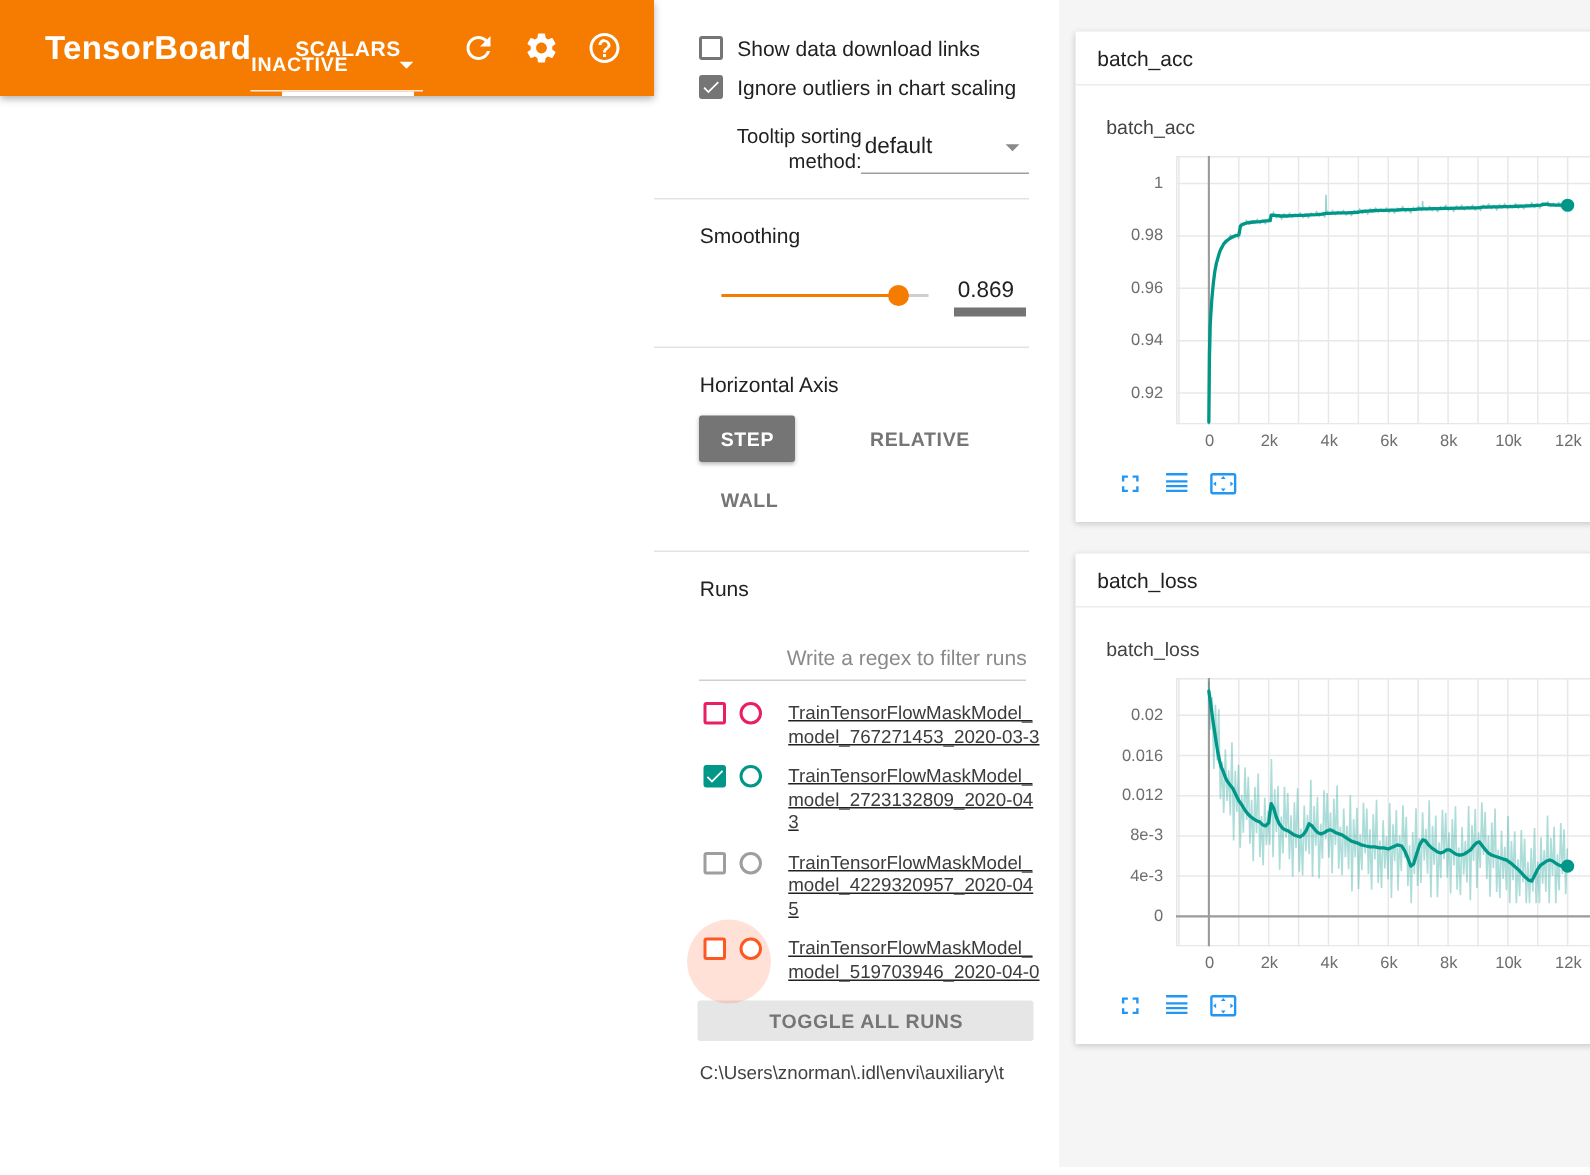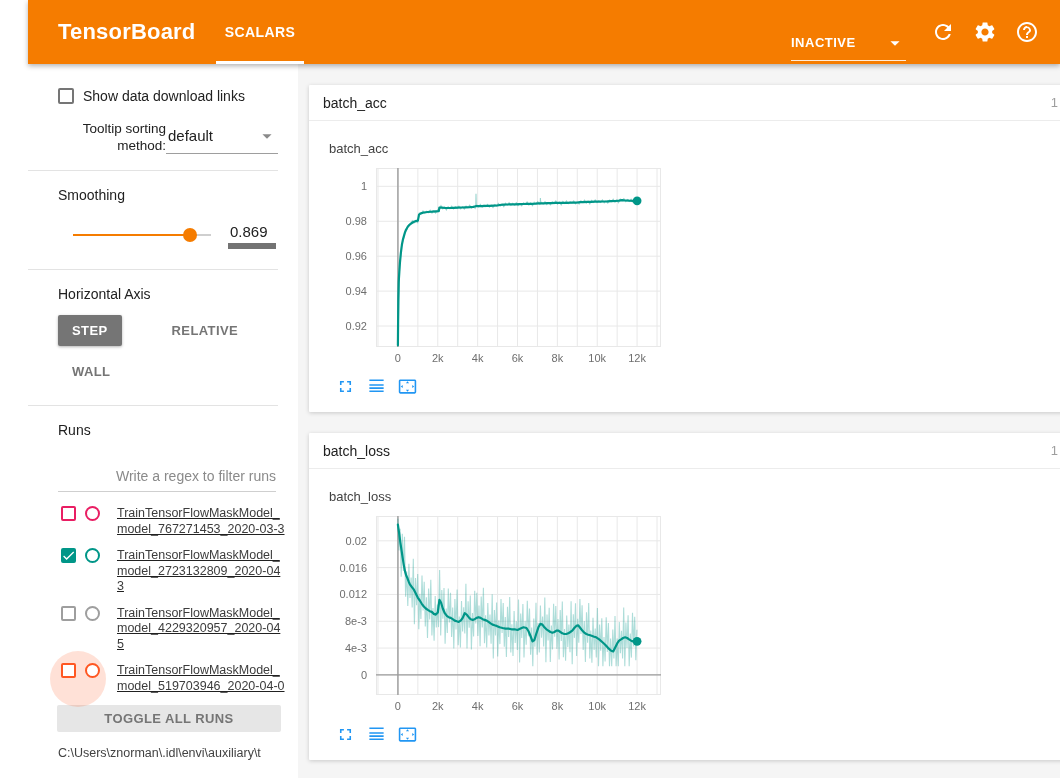--- a/index.html
+++ b/index.html
@@ -1,18 +1,18 @@
 <!DOCTYPE html>
 <html><head>
 <meta charset="utf-8">
 <style>
   * { box-sizing: border-box; margin: 0; padding: 0; }
   html,body { width:1060px; height:783px; overflow:hidden; background:#fff;
     font-family:"Liberation Sans", sans-serif; }
-  .app { width:1060px; height:778px; display:flex; flex-direction:column;padding-left:28px; }
+  .app { width:1060px; height:778px; display:flex; flex-direction:row; }
 
   
   header { height:64px; background:#f57c00; display:flex; align-items:center;
     position:relative; flex:0 0 64px; box-shadow:0 2px 5px rgba(0,0,0,.3); z-index:5; }
   .brand { color:#fff; font-size:22px; font-weight:bold; margin-left:30px; letter-spacing:.2px; }
   .tab { position:absolute; left:188px; top:0; width:88px; height:64px; display:flex;
     align-items:center; justify-content:center; color:#fff; font-size:14px; font-weight:bold;
     letter-spacing:.4px; cursor:pointer; }
   .tab-ink { position:absolute; left:0; bottom:0; width:100%; height:3px; background:#fff; }
   .header-right { margin-left:auto; display:flex; align-items:center; padding-right:12px; }
@@ -137,20 +137,28 @@
         </svg>
     </div>
   </header>
 
   <div class="body">
     <aside>
       <div class="sec1">
         <div class="cb-row">
           <span class="cbox"></span>
           <span class="cb-label">Show data download links</span>
+        </div>
+        <div class="cb-row">
+          <span class="cbox checked">
+              <svg viewBox="0 0 24 24">
+                <path d="M9 16.17L4.83 12l-1.42 1.41L9 19 21 7l-1.41-1.41z"></path>
+              </svg>
+            </span>
+          <span class="cb-label">Ignore outliers in chart scaling</span>
         </div>
         <div class="tooltip-row">
           <div class="tooltip-label">Tooltip sorting method:</div>
           <div class="dd">
             <span>default</span>
             <svg viewBox="0 0 24 24">
                 <path d="M7 10l5 5 5-5z"></path>
               </svg>
           </div>
         </div>

